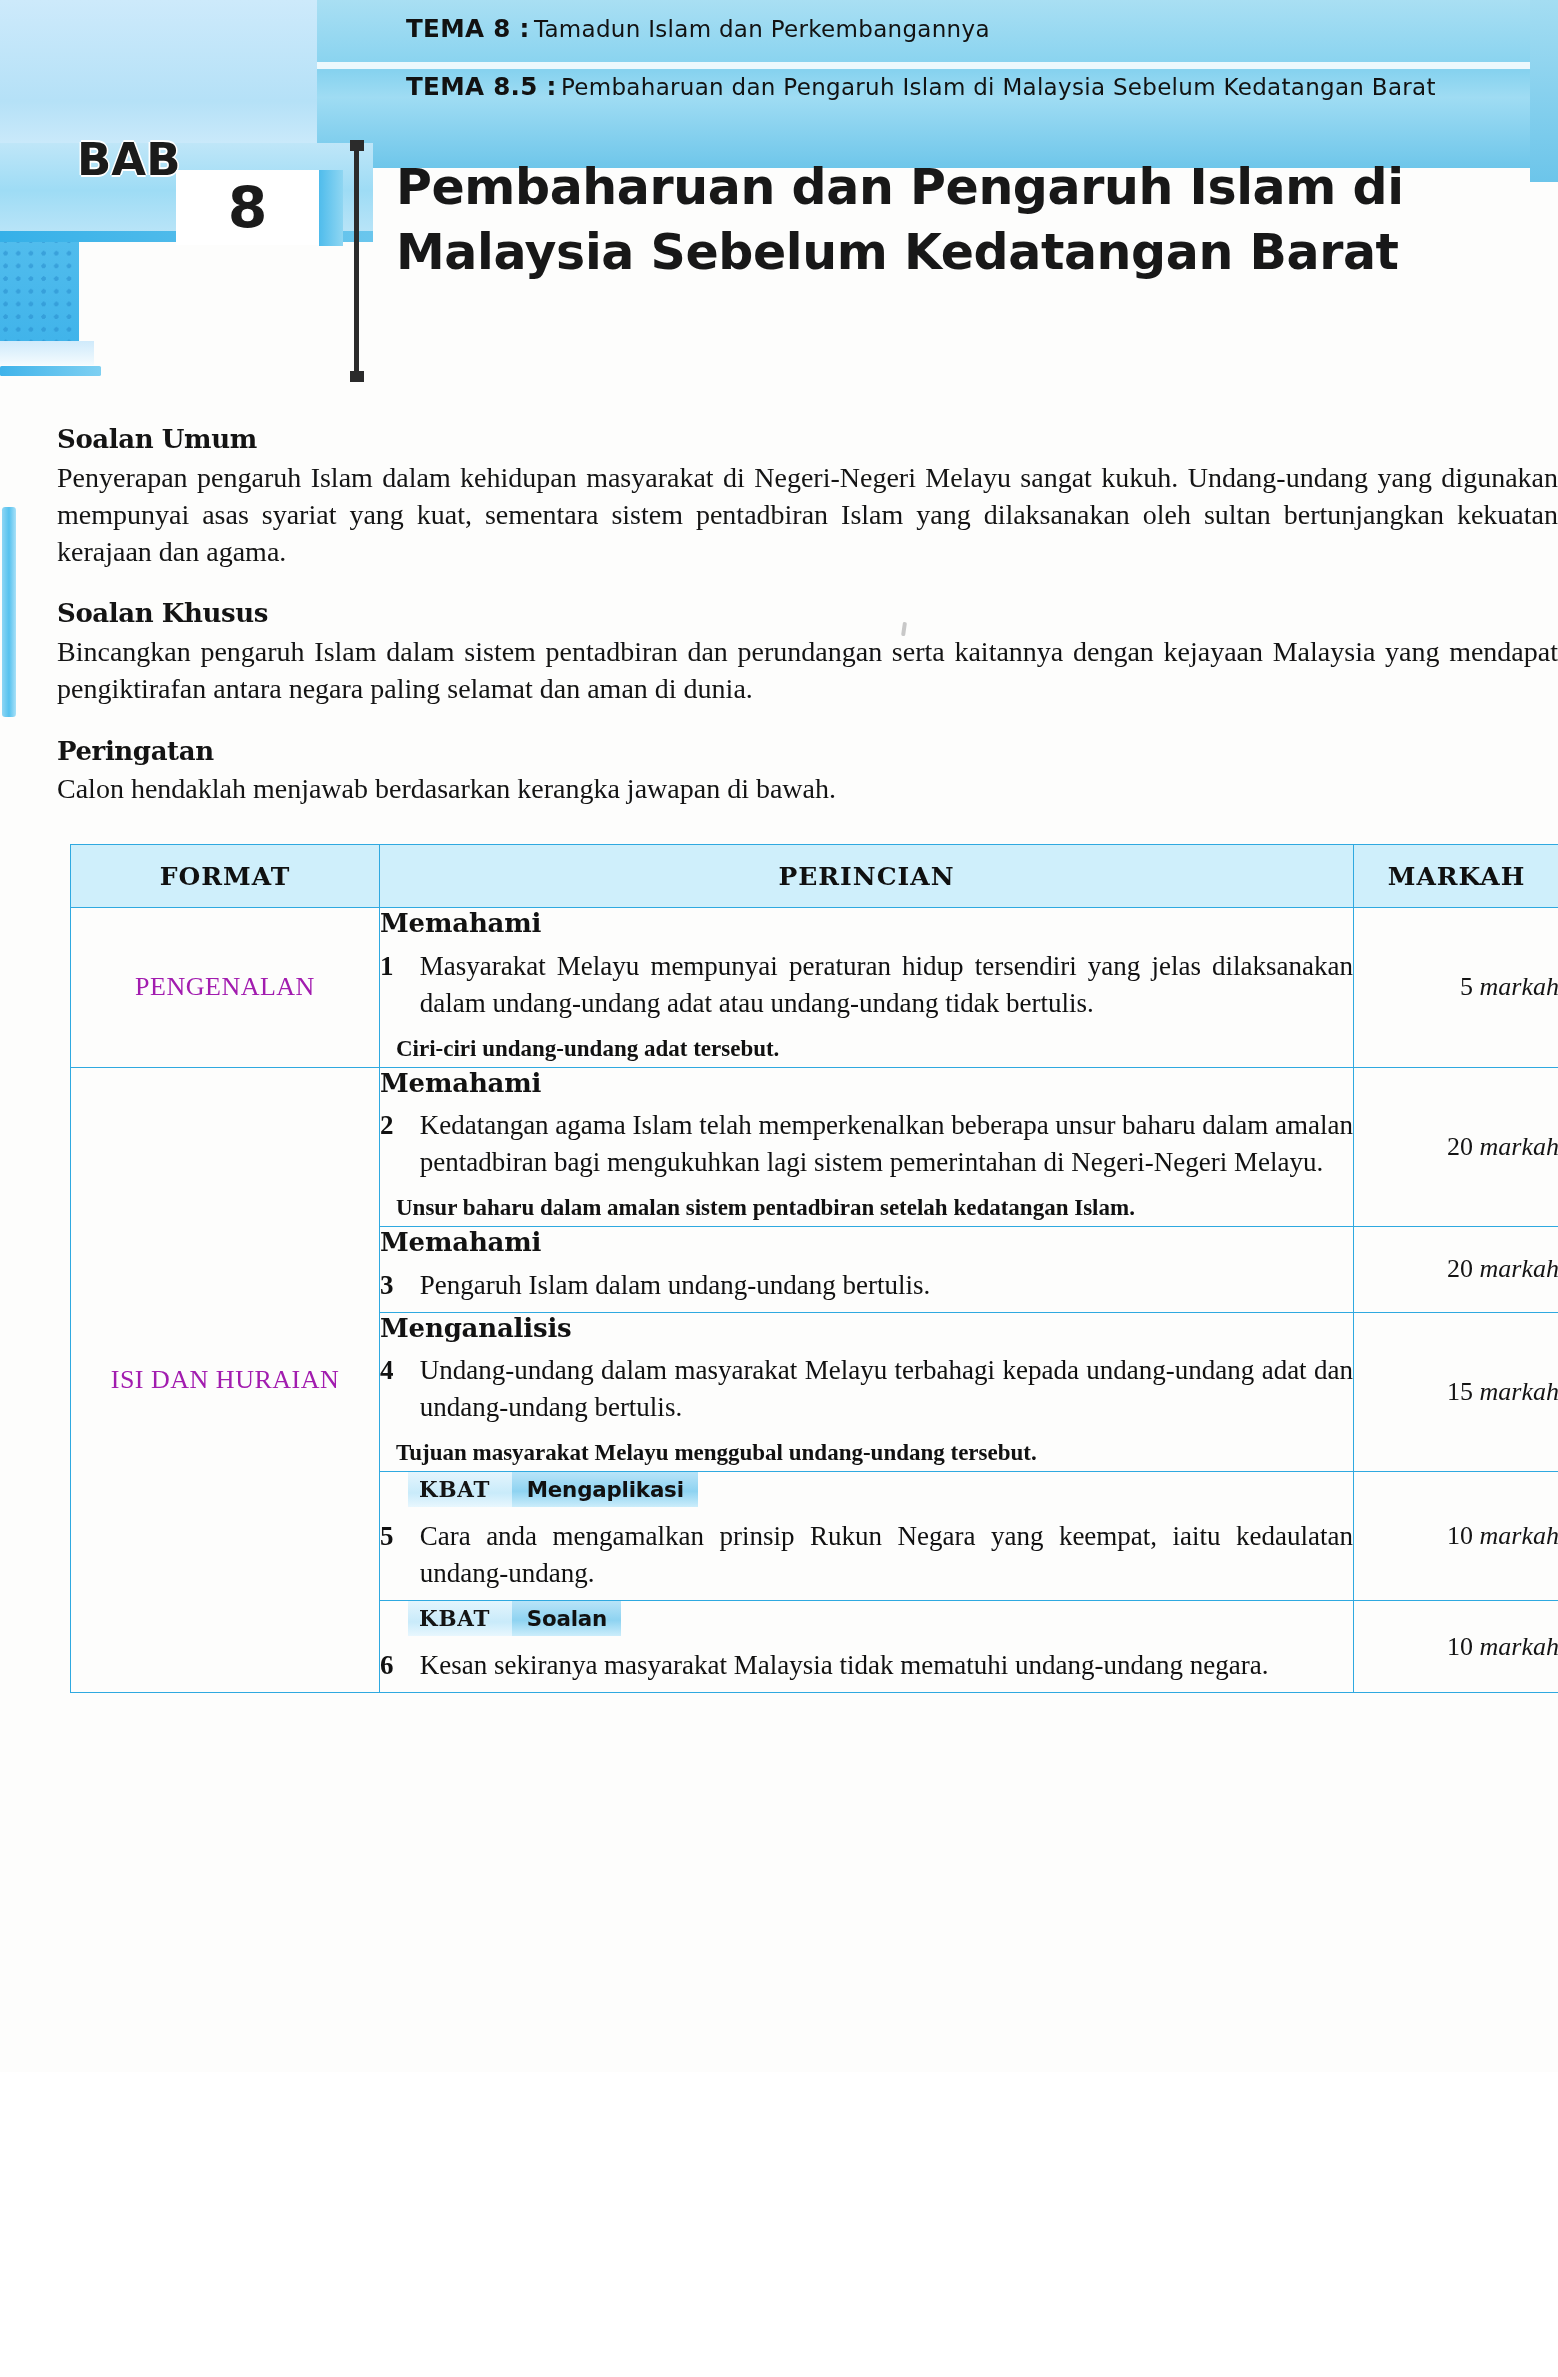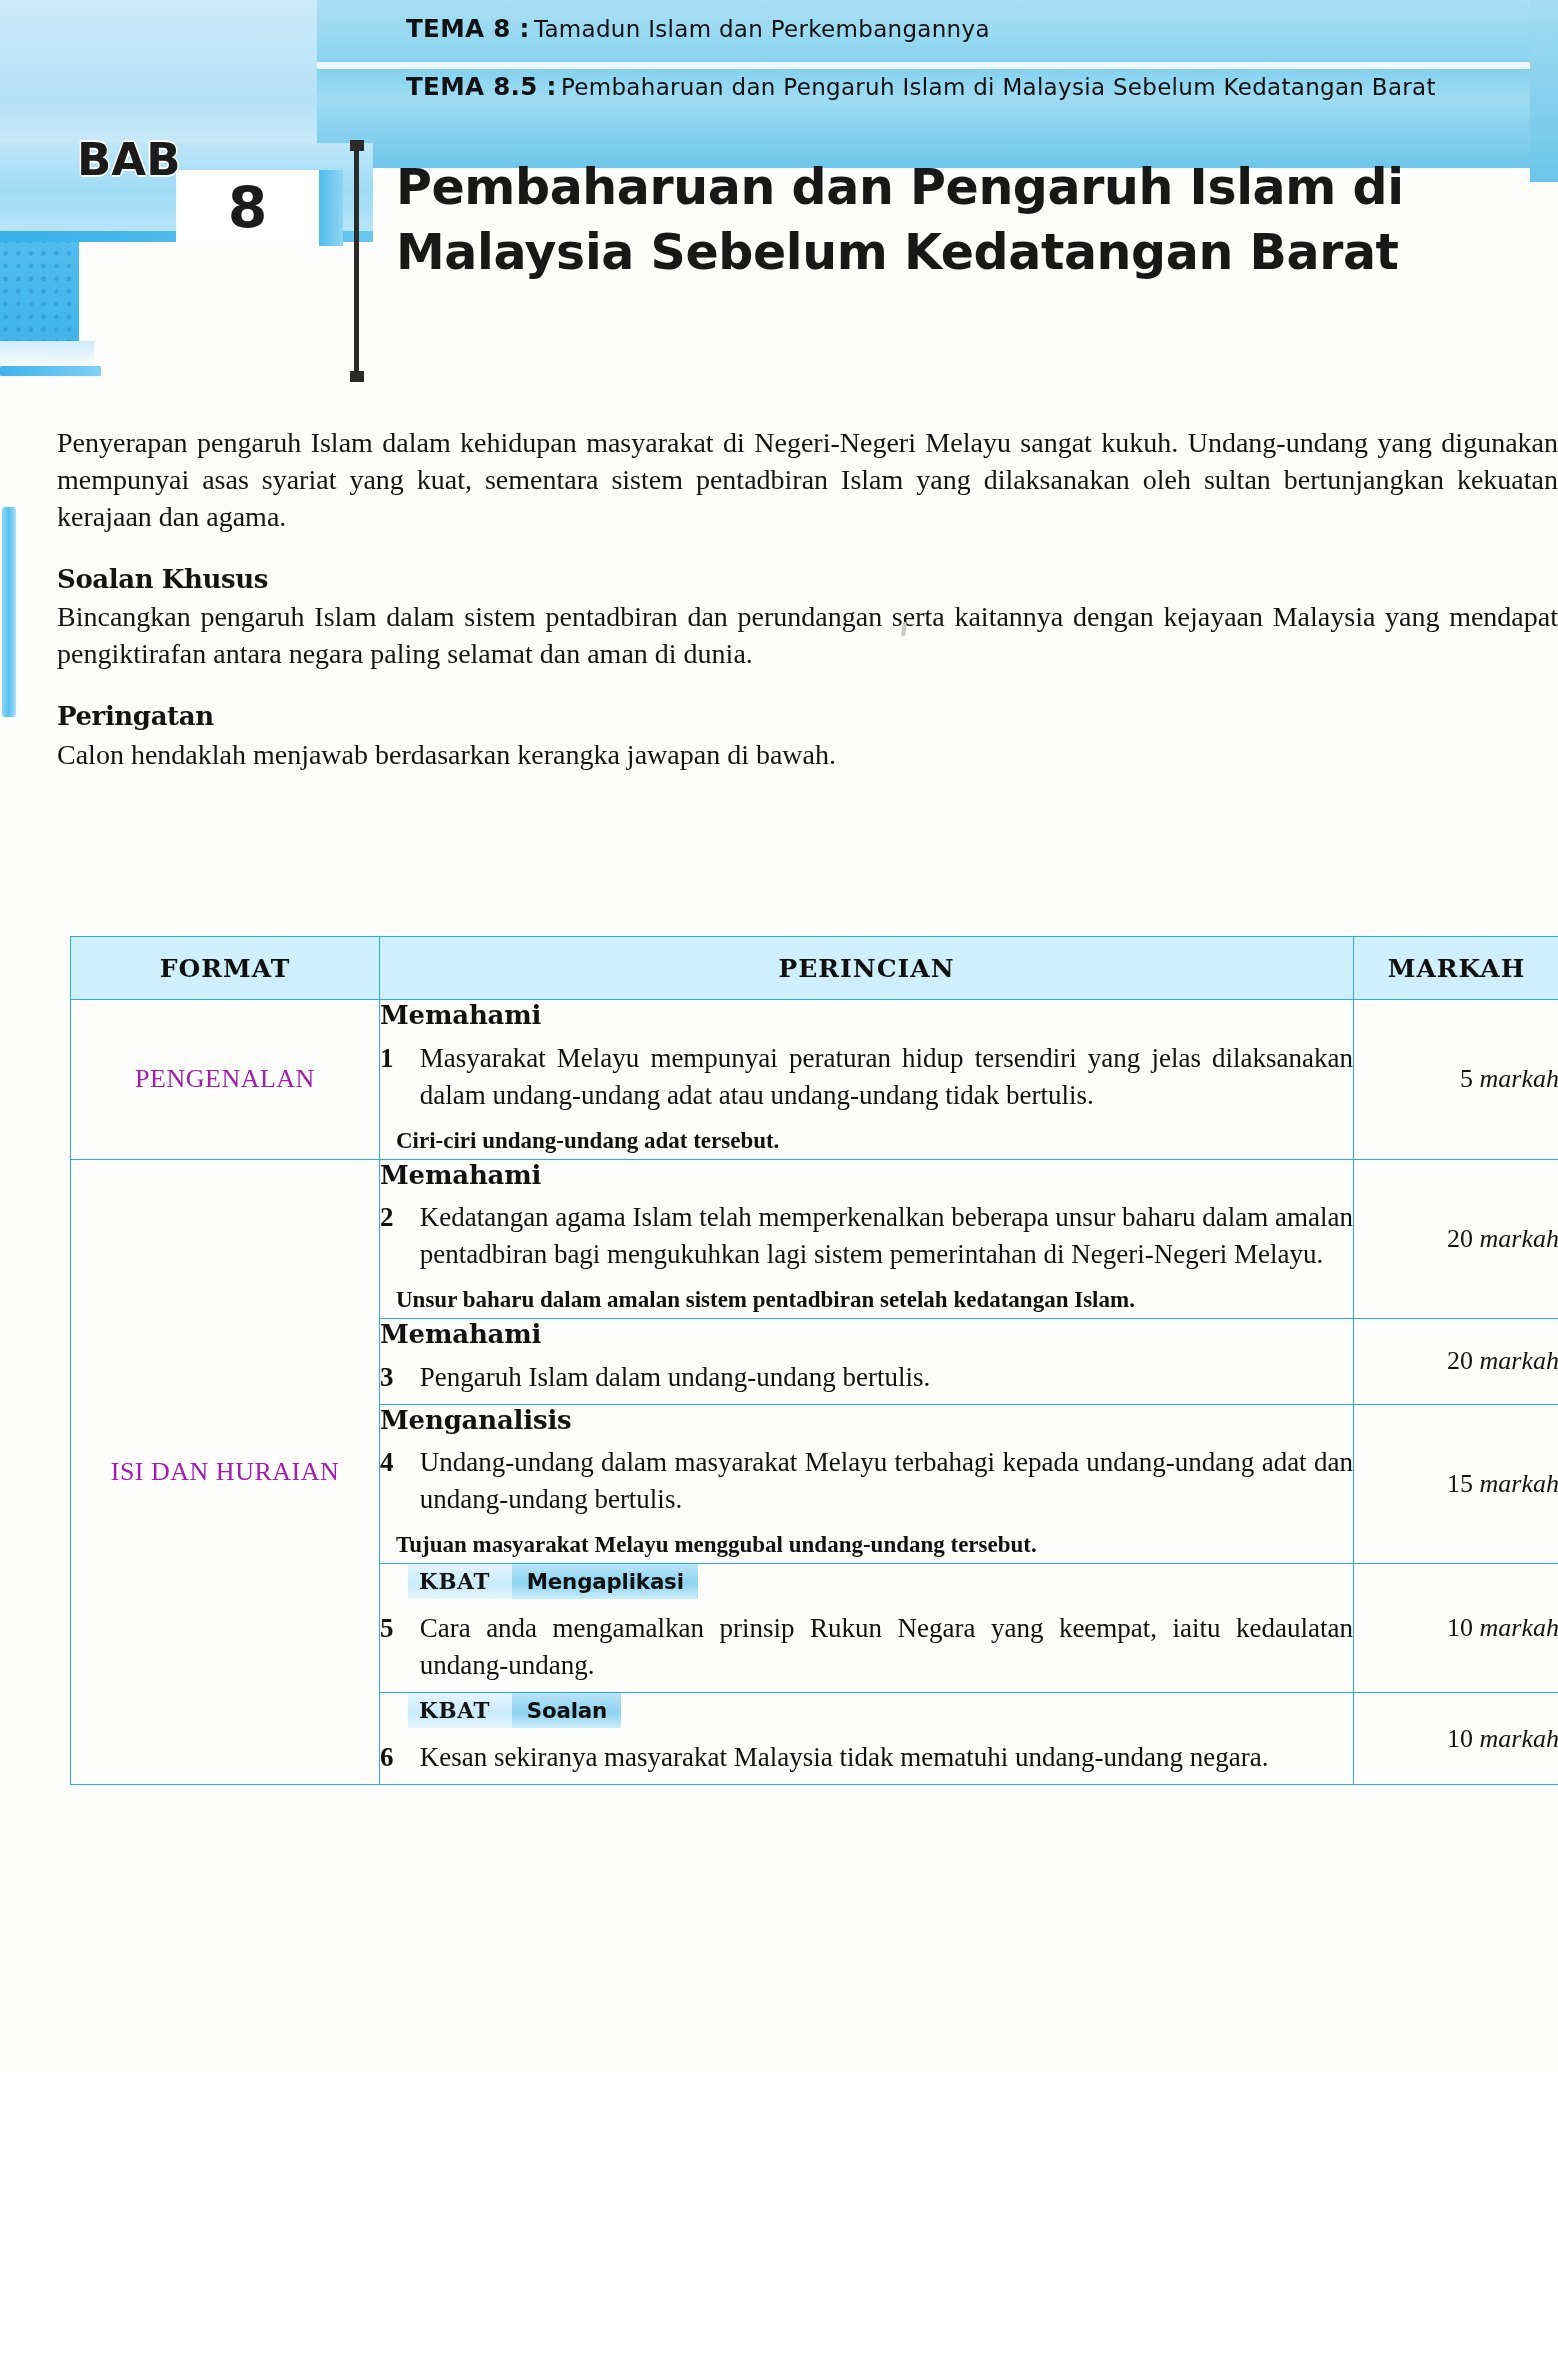--- a/index.html
+++ b/index.html
@@ -194,21 +194,21 @@
     line-height: 37px;
     text-align: justify;
     margin: 0 0 28.5px 0;
     color: #141414;
   }
   #peringatan-body { margin-bottom: 20.6px; }
 
   
   .tbl-wrap {
     position: absolute;
-    left: 70px; top: 936px;
+    left: 70px; top: 844px;
     width: 1489px;
   }
   table.fmt {
     border-collapse: collapse;
     width: 1489px;
     table-layout: fixed;
   }
   table.fmt td, table.fmt th {
     border: 1.6px solid #2fa9e0;
     vertical-align: middle;
@@ -358,20 +358,21 @@
   <div class="bab-white-box"></div>
   <div class="bab-num">8</div>
   <div class="bab-accent"></div>
   <div class="bab-rule"></div>
   <div class="bab-rule-cap-top"></div>
   <div class="bab-rule-cap-bot"></div>
 
   <div class="chapter-title">Pembaharuan dan Pengaruh Islam di Malaysia Sebelum Kedatangan Barat</div>
 
   <div class="content">
+    <div class="sec-head">Soalan Umum</div>
     <div class="sec-body">Penyerapan pengaruh Islam dalam kehidupan masyarakat di Negeri-Negeri Melayu sangat kukuh. Undang-undang yang digunakan mempunyai asas syariat yang kuat, sementara sistem pentadbiran Islam yang dilaksanakan oleh sultan bertunjangkan kekuatan kerajaan dan agama.</div>
 
     <div class="sec-head">Soalan Khusus</div>
     <div class="sec-body">Bincangkan pengaruh Islam dalam sistem pentadbiran dan perundangan serta kaitannya dengan kejayaan Malaysia yang mendapat pengiktirafan antara negara paling selamat dan aman di dunia.</div>
 
     <div class="sec-head">Peringatan</div>
     <div class="sec-body" id="peringatan-body">Calon hendaklah menjawab berdasarkan kerangka jawapan di bawah.</div>
   </div>
 
   <div class="tbl-wrap">

